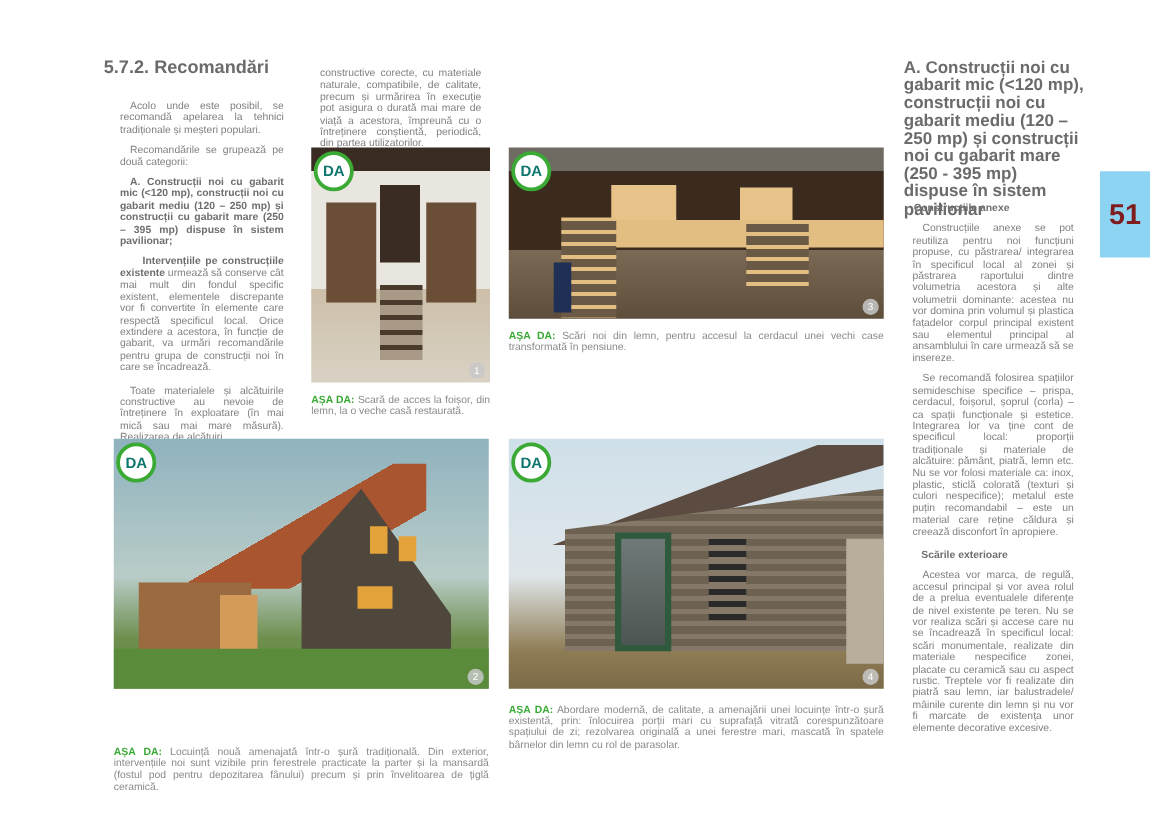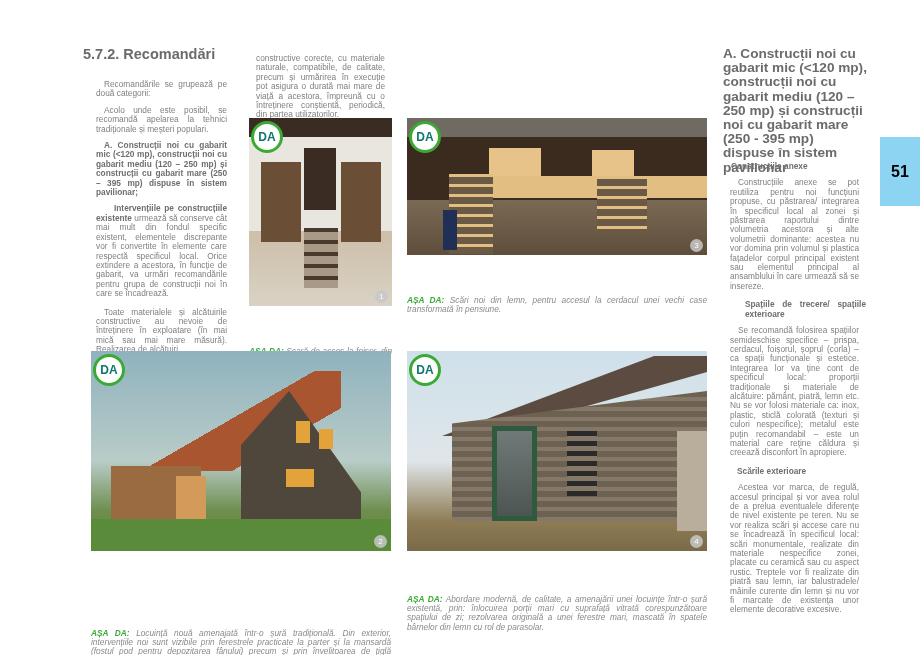--- a/index.html
+++ b/index.html
@@ -11,33 +11,33 @@
   .txt b { color:#6e6e6e; }
   .h1 { font-size:14.5px; font-weight:bold; color:#6b6b6b; }
   .h2 { font-size:13.6px; font-weight:bold; color:#6b6b6b; line-height:14.2px; }
   .sub { font-weight:bold; color:#6e6e6e; }
   .photo { position:absolute; overflow:hidden; }
   .badge { position:absolute; width:26px; height:26px; border-radius:50%; background:#ffffff;
            border:3px solid #3aaa35; color:#0f766e; font-weight:bold; font-size:12px;
            display:flex; align-items:center; justify-content:center; box-sizing:content-box; }
   .num { position:absolute; width:13px; height:13px; border-radius:50%; background:rgba(200,200,200,0.85);
          color:#fff; font-size:8px; display:flex; align-items:center; justify-content:center; }
-  .cap { font-size:8.3px; line-height:9.2px; font-style:italic; color:#8a8a8a; text-align:justify;margin-top:32px; }
+  .cap { font-size:8.3px; line-height:9.2px; color:#8a8a8a; text-align:justify; }
   .cap .lbl { color:#3aaa35; font-weight:bold; }
   .tab { position:absolute; left:880px; left:880px; top:137px; width:40px; height:69px; background:#8dd3f2;
-         color:#000000; font-weight:bold; font-size:16px; display:flex; align-items:center; justify-content:center; }
+         color:#7f1d1d; font-weight:bold; font-size:23px; display:flex; align-items:center; justify-content:center; }
 </style>
 </head>
 <body>
 
 <div class="abs h1" style="left:83px; top:46px;">5.7.2. Recomandări</div>
 
 <div class="abs txt" style="left:89px; top:73px; width:145px;">
+  <p>Acolo unde este posibil, se recomandă apelarea la tehnici tradiționale și meșteri populari.</p>
   <p>Recomandările se grupează pe două categorii:</p>
-  <p>Acolo unde este posibil, se recomandă apelarea la tehnici tradiționale și meșteri populari.</p>
   <p><b>A. Construcții noi cu gabarit mic (&lt;120 mp), construcții noi cu gabarit mediu (120 – 250 mp) și construcții cu gabarit mare (250 – 395 mp) dispuse în sistem pavilionar;</b></p>
   <p style="text-indent:18px;"><b>Intervențiile pe construcțiile existente</b><span> urmează să conserve cât mai mult din fondul specific existent, elementele discrepante vor fi convertite în elemente care respectă specificul local. Orice extindere a acestora, în funcție de gabarit, va urmări recomandările pentru grupa de construcții noi în care se încadrează.</span></p>
   <p style="margin-top:9px;">Toate materialele și alcătuirile constructive au nevoie de întreținere în exploatare (în mai mică sau mai mare măsură). Realizarea de alcătuiri</p>
 </div>
 
 <div class="abs txt" style="left:249px; top:47px; width:143px;">
   <p style="text-indent:0;">constructive corecte, cu materiale naturale, compatibile, de calitate, precum și urmărirea în execuție pot asigura o durată mai mare de viață a acestora, împreună cu o întreținere conștientă, periodică, din partea utilizatorilor.</p>
 </div>
 
 <div class="photo" style="left:249px; top:118px; width:143px; height:188px; background:linear-gradient(180deg,#3a2c22 0%,#3a2c22 10%,#e9e6df 10%,#e9e6df 60%,#cdbfa9 60%,#d9d2c4 100%);">
@@ -95,19 +95,18 @@
 </div>
 <div class="abs cap" style="left:407px; top:563px; width:300px;">
   <span class="lbl">AȘA DA:</span><span> Abordare modernă, de calitate, a amenajării unei locuințe într-o șură existentă, prin: înlocuirea porții mari cu suprafață vitrată corespunzătoare spațiului de zi; rezolvarea originală a unei ferestre mari, mascată în spatele bârnelor din lemn cu rol de parasolar.</span>
 </div>
 
 <div class="abs h2" style="left:723px; top:47px; width:145px;">A. Construcții noi cu gabarit mic (&lt;120 mp), construcții noi cu gabarit mediu (120 – 250 mp) și construcții noi cu gabarit mare (250 - 395 mp) dispuse în sistem pavilionar</div>
 
 <div class="abs txt" style="left:723px; top:162px; width:143px;">
   <div class="sub" style="padding-left:8px;">Construcțiile anexe</div>
   <p>Construcțiile anexe se pot reutiliza pentru noi funcțiuni propuse, cu păstrarea/ integrarea în specificul local al zonei și păstrarea raportului dintre volumetria acestora și alte volumetrii dominante: acestea nu vor domina prin volumul și plastica fațadelor corpul principal existent sau elementul principal al ansamblului în care urmează să se insereze.</p>
-  <div class="sub" style="padding-left:22px; margin-top:9px; text-align:justify;">Spațiile de trecere/ spațiile exterioare</div>
   <p>Se recomandă folosirea spațiilor semideschise specifice – prispa, cerdacul, foișorul, șoprul (corla) – ca spații funcționale și estetice. Integrarea lor va ține cont de specificul local: proporții tradiționale și materiale de alcătuire: pământ, piatră, lemn etc. Nu se vor folosi materiale ca: inox, plastic, sticlă colorată (texturi și culori nespecifice); metalul este puțin recomandabil – este un material care reține căldura și creează disconfort în apropiere.</p>
   <div class="sub" style="padding-left:14px; margin-top:9px;">Scările exterioare</div>
   <p>Acestea vor marca, de regulă, accesul principal și vor avea rolul de a prelua eventualele diferențe de nivel existente pe teren. Nu se vor realiza scări și accese care nu se încadrează în specificul local: scări monumentale, realizate din materiale nespecifice zonei, placate cu ceramică sau cu aspect rustic. Treptele vor fi realizate din piatră sau lemn, iar balustradele/ mâinile curente din lemn și nu vor fi marcate de existența unor elemente decorative excesive.</p>
 </div>
 
 <div class="tab">51</div>
 
 </body></html>

